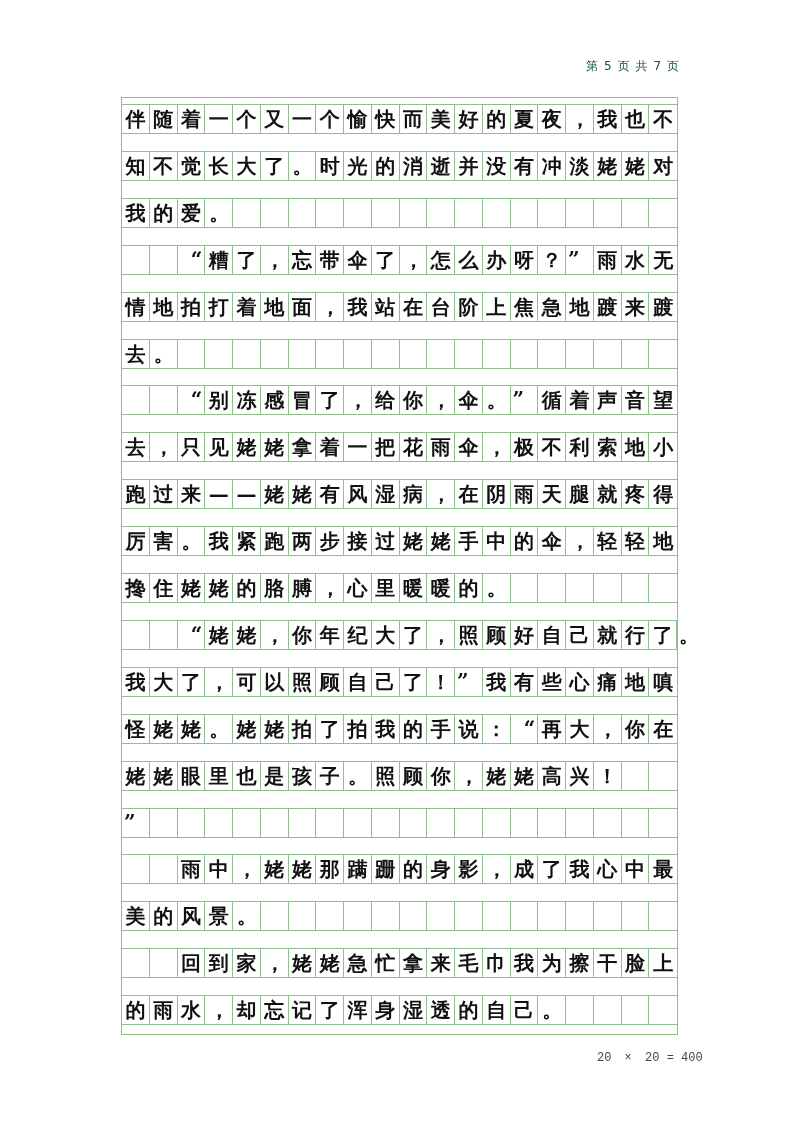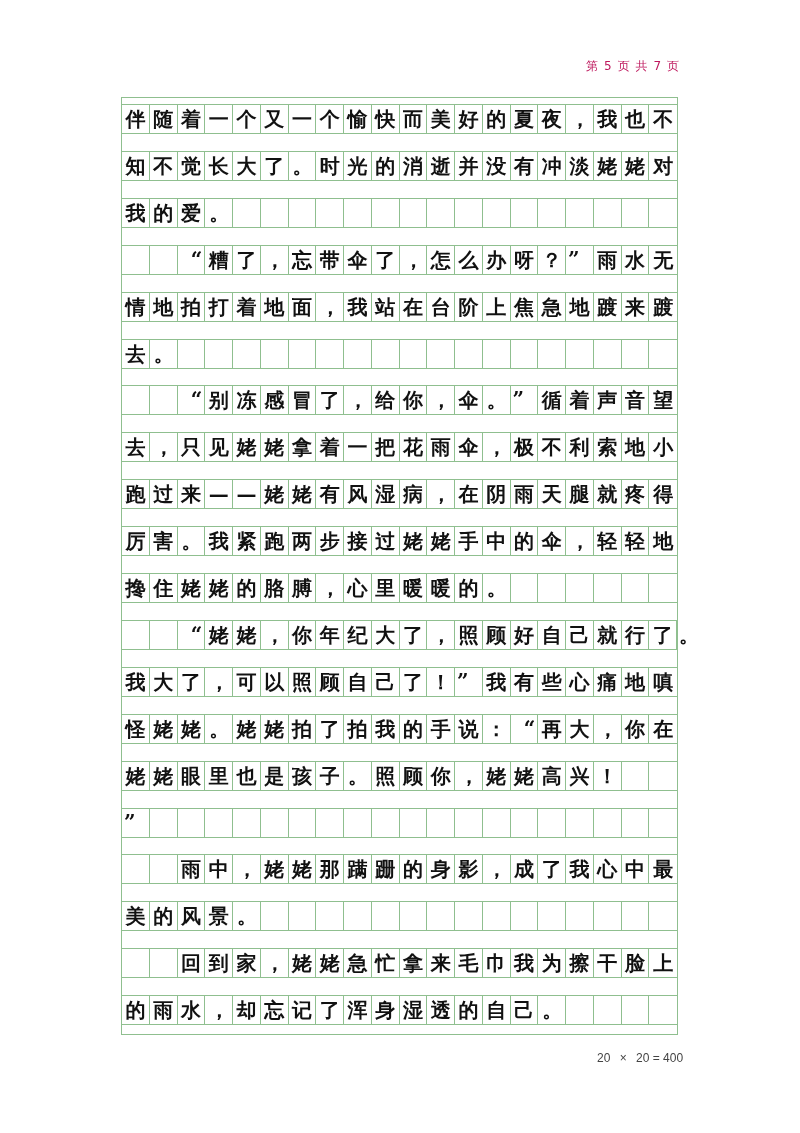--- a/index.html
+++ b/index.html
@@ -1,36 +1,36 @@
 <!DOCTYPE html>
 <html><head>
 <meta charset="utf-8">
 <style>
   html, body { margin:0; padding:0; background:#ffffff; }
   body { width:800px; height:1133px; position:relative; overflow:hidden;
          font-family: "DejaVu Serif", "Liberation Serif", serif; }
-  .page-header { position:absolute; top:58px; left:586px; font-size:12px; color:#be185d;
+  .page-header { position:absolute; top:58px; left:586px; font-size:12px; color:#14532d;
                  font-family:"DejaVu Sans","Liberation Sans",sans-serif; letter-spacing:1px; white-space:nowrap; }
   .page-header span { margin-right:5px; }
   .grid-frame { position:absolute; left:121px; top:97px; width:557px; height:938px;
                 border:1px solid #8fbf8f; box-sizing:border-box; }
   .grid-row { position:absolute; left:0; width:555px; height:30px; display:flex;
               border-top:1px solid #8fbf8f; border-bottom:1px solid #8fbf8f; box-sizing:border-box; }
   .grid-row::before { content:""; position:absolute; left:0; right:0; top:-8px; height:0; }
   .cell { flex:0 0 27.75px; height:100%; box-sizing:border-box; border-right:1px solid #8fbf8f;
           display:flex; align-items:center; justify-content:center; font-size:20px; font-weight:bold;
           color:#111; position:relative; line-height:1; }
   .cell:last-child { border-right:none; }
   .cell.punct-open { justify-content:flex-end; align-items:flex-start; padding-top:3px; padding-right:2px; }
   .cell.punct-close { justify-content:flex-start; align-items:flex-start; padding-top:3px; padding-left:2px; }
   .cell.punct-low { justify-content:flex-start; align-items:flex-end; padding-bottom:4px; padding-left:4px; }
   .overflow { position:absolute; right:-22px; top:0; height:100%; display:flex; align-items:flex-end;
               padding-bottom:4px; font-size:20px; font-weight:bold; color:#111; }
   .page-footer { position:absolute; top:1051px; left:597px; font-size:12px; color:#444;
-                 font-family:Liberation Sans, sans-serif; white-space:nowrap; }
+                 font-family:Liberation Mono, monospace; white-space:nowrap; }
 </style>
 </head>
 <body>
 
 <div class="page-header">
   <span>第</span><span>5</span><span>页 共</span><span>7</span><span>页</span>
 </div>
 
 <div class="grid-frame" id="grid">
     <div class="grid-row" style="top: 6px;">

